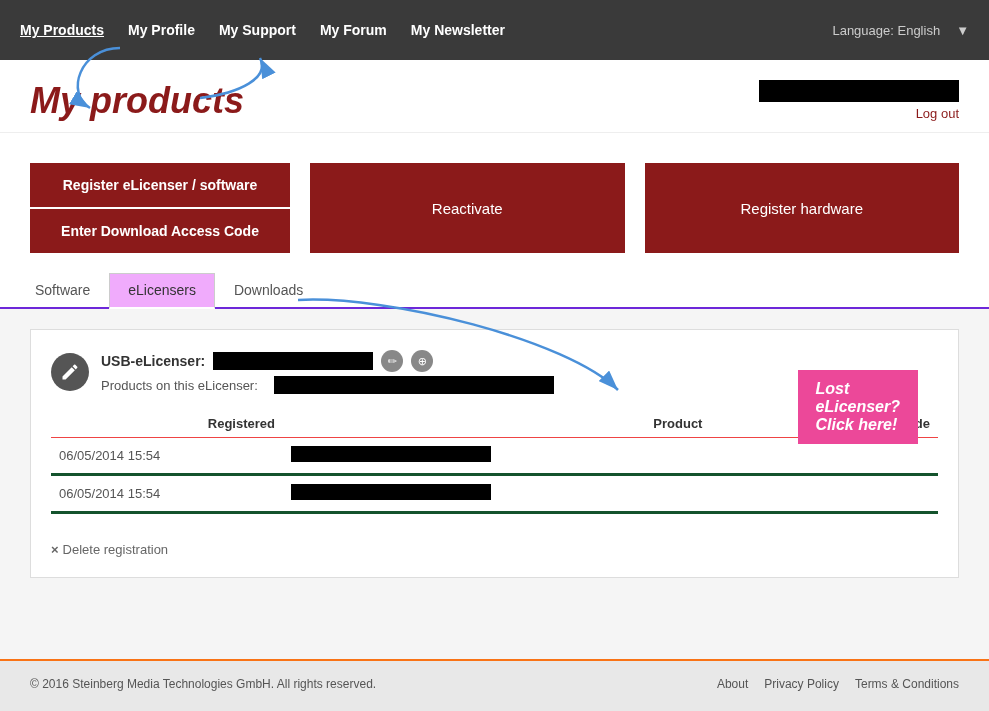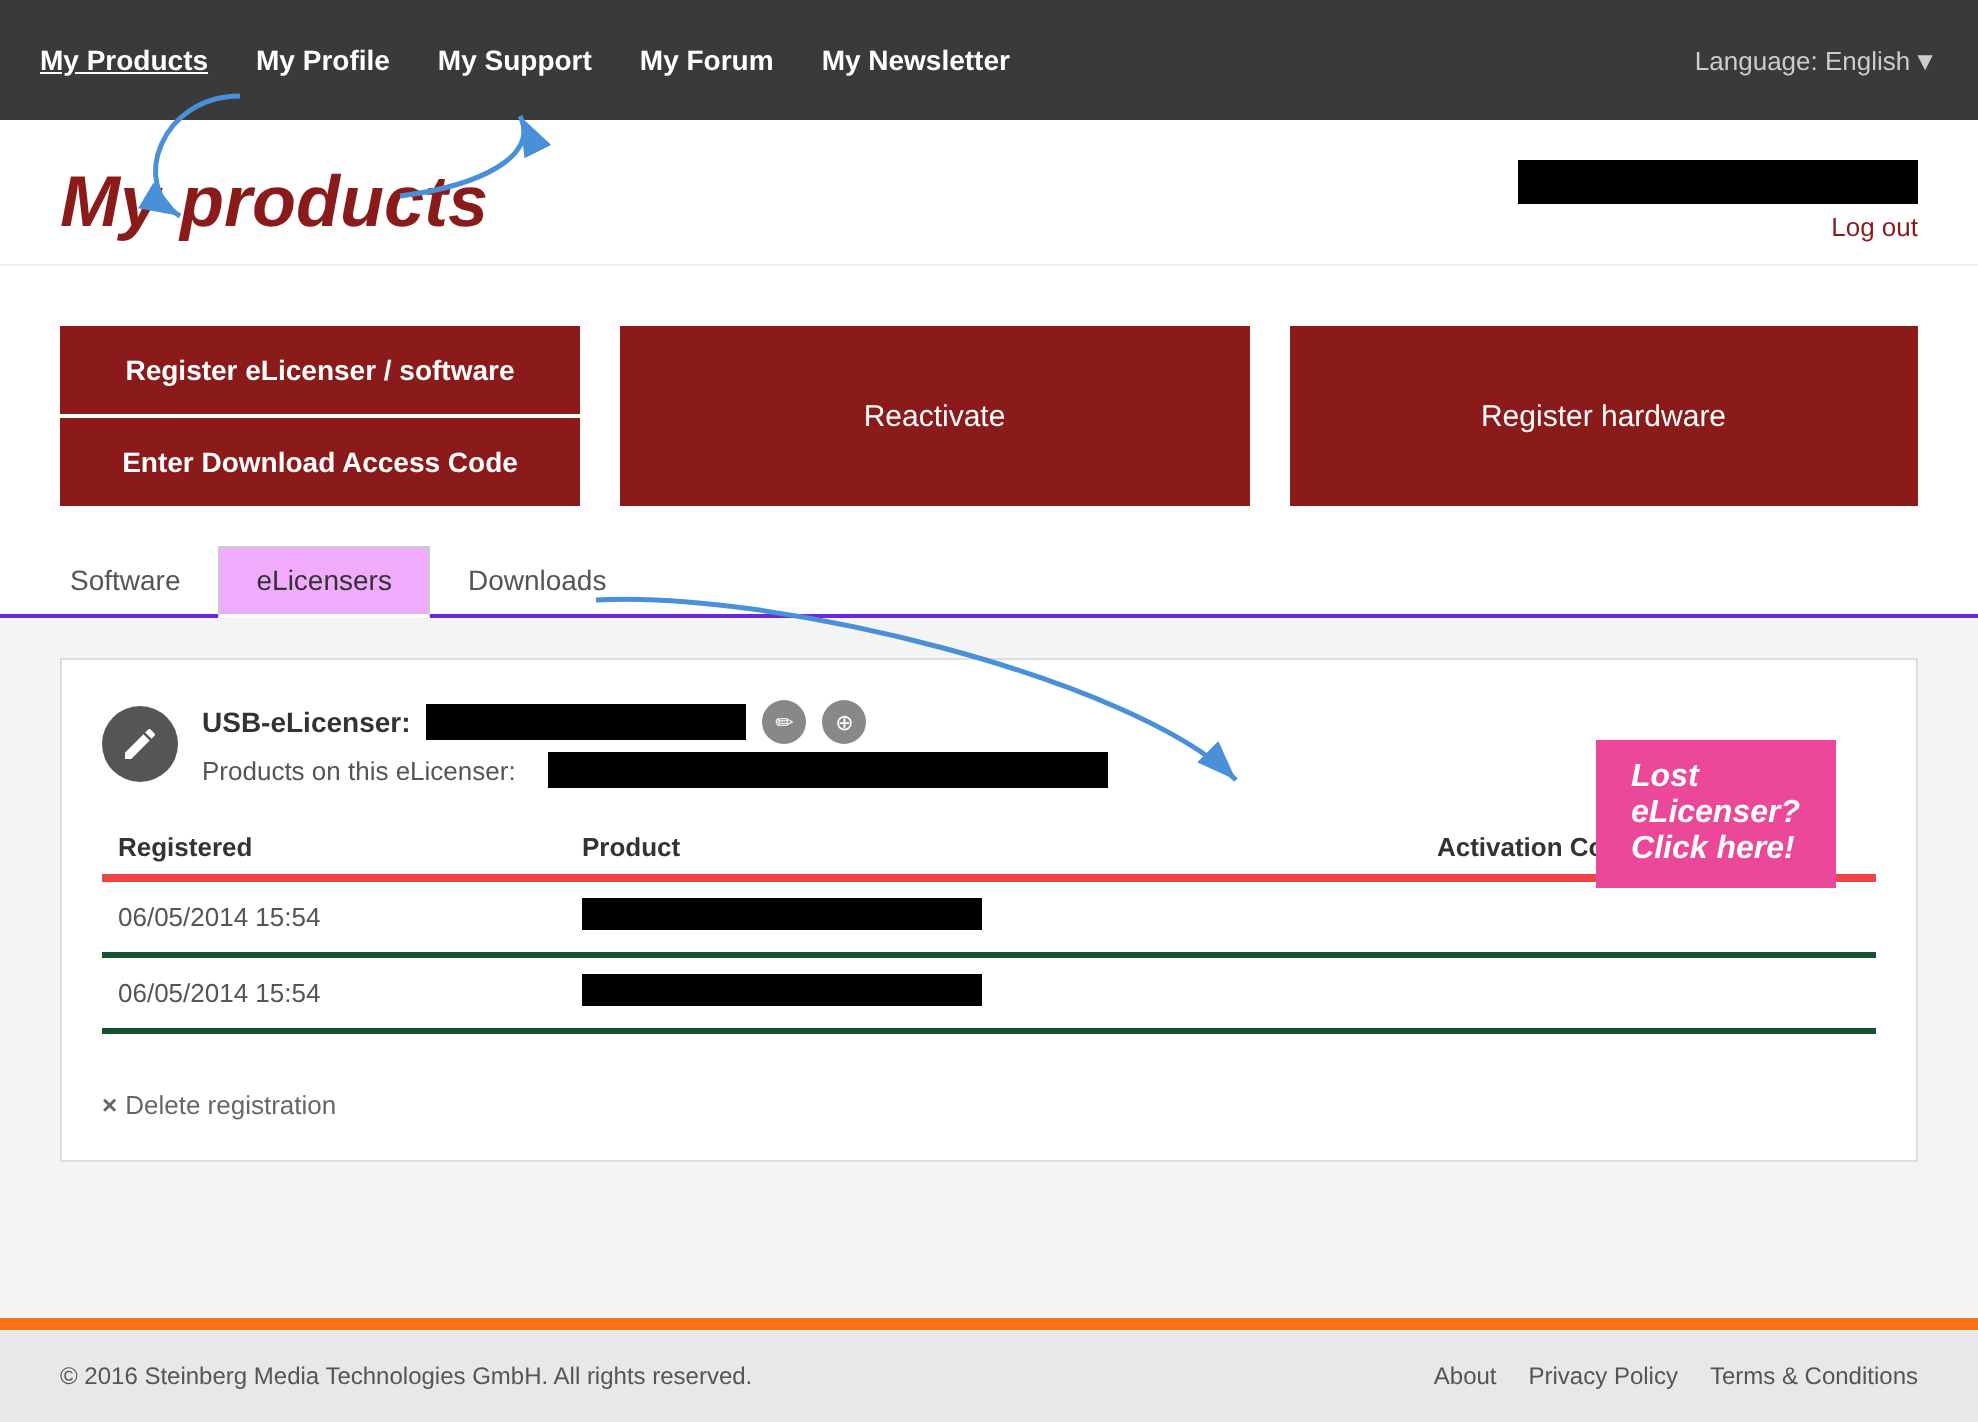--- a/index.html
+++ b/index.html
@@ -3,21 +3,21 @@
   <meta charset="utf-8">
   <style>
     * { box-sizing: border-box; margin: 0; padding: 0; }
     body { font-family: Arial, Helvetica, sans-serif; font-size: 14px; background: #e8e8e8; color: #333; width: 989px; }
 
     
     .header { background: #3a3a3a; padding: 0 20px; display: flex; align-items: center; justify-content: space-between; height: 60px; }
     .nav { display: flex; gap: 24px; align-items: center; }
     .nav-item { color: #fff; text-decoration: none; font-size: 14px; font-weight: bold; cursor: pointer; }
     .nav-item.active { color: #fff; text-decoration: underline; }
-    .language-selector { color: #ccc; font-size: 13px; display: flex; gap: 1px; cursor: pointer; }
+    .language-selector { color: #ccc; font-size: 13px; display: flex; gap: 16px; cursor: pointer; }
     .lang-arrow { color: #ccc; }
 
     
     .main-container { background: #fff; min-height: 560px; padding: 0; }
     .page-title { color: #8b1a1a; font-size: 36px; font-weight: bold; font-style: italic; }
     .top-right { display: flex; flex-direction: column; align-items: flex-end; gap: 4px; }
     .user-bar-black { background: #000; height: 22px; width: 200px; }
     .logout-link { color: #8b1a1a; font-size: 13px; cursor: pointer; text-decoration: none; }
 
     
@@ -46,27 +46,27 @@
     .small-icon-btn { width: 22px; height: 22px; border-radius: 50%; border: none; cursor: pointer; font-size: 11px; display: inline-flex; align-items: center; justify-content: center; }
     .pencil-btn { background: #888; color: #fff; }
     .globe-btn { background: #888; color: #fff; }
     .products-on { font-size: 13px; color: #555; margin-top: 4px; display: flex; align-items: center; gap: 16px; }
 
     
     .lost-elicenser-banner { position: absolute; right: 20px; top: 20px; background: #ec4899; color: #fff; font-weight: bold; font-size: 16px; padding: 10px 18px; cursor: pointer; font-style: italic; }
 
     
     .reg-table { width: 100%; border-collapse: collapse; margin-top: 16px; }
-    .reg-table th { font-weight: bold; font-size: 13px; text-align: left; padding: 6px 8px; border-bottom: 4px solid #ef4444; }
+    .reg-table th { font-weight: bold; font-size: 13px; text-align: right; padding: 6px 8px; border-bottom: 1px solid #ef4444; }
     .reg-table td { font-size: 13px; padding: 8px 8px; border-bottom: 3px solid #14532d; vertical-align: middle; }
     .reg-table td.date { color: #555; white-space: nowrap; }
     .delete-reg { color: #666; font-size: 13px; cursor: pointer; margin-top: 12px; display: inline-flex; align-items: center; gap: 4px; }
 
     
-    .footer { background: #e8e8e8; padding: 16px 30px; display: flex; justify-content: space-between; align-items: center; border-top: 6px solid #f97316; margin-top: 0; }
+    .footer { background: #e8e8e8; padding: 16px 30px; display: flex; justify-content: space-between; align-items: center; border-top: 2px solid #f97316; margin-top: 0; }
     .footer-left { font-size: 12px; color: #555; }
     .footer-right { display: flex; gap: 16px; }
     .footer-link { font-size: 12px; color: #555; cursor: pointer; text-decoration: none; }
 
     .page-wrapper { position: relative; }
 
     .title-section { position: relative; padding: 20px 30px 10px 30px; background: #fff; }
   </style>
 </head>
 <body>

